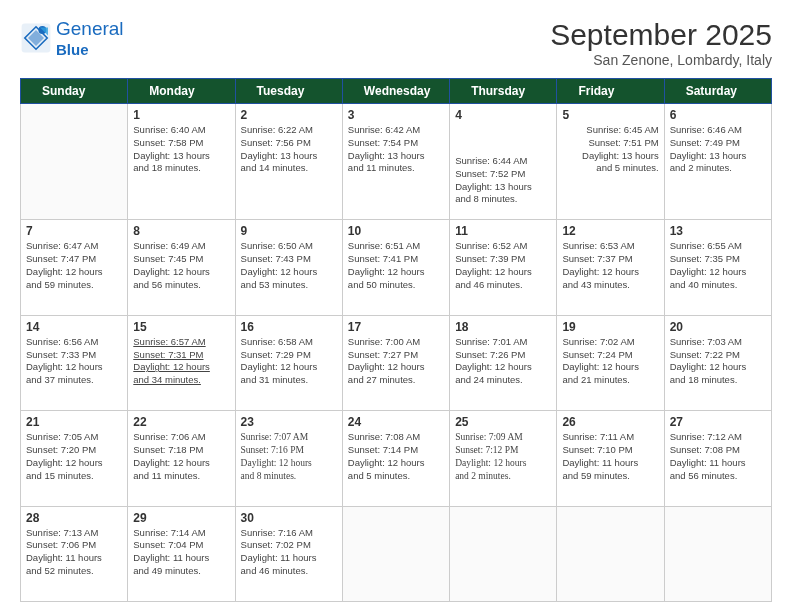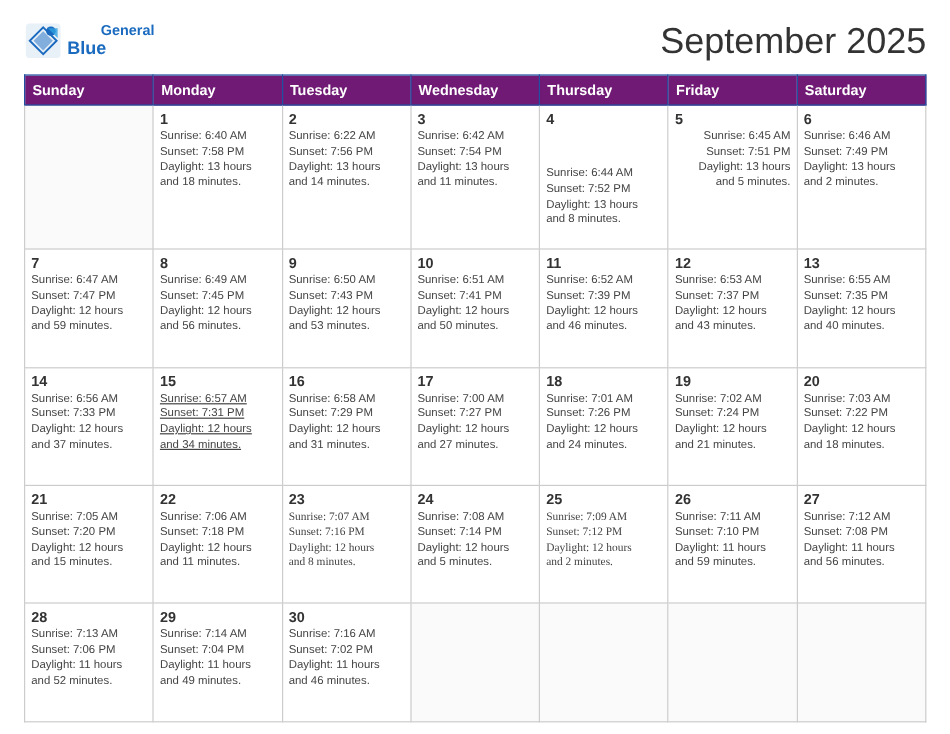--- a/index.html
+++ b/index.html
@@ -45,24 +45,24 @@
       color: #555;
     }
     .calendar {
       flex: 1;
       border: 1px solid #ccc;
       border-collapse: collapse;
       width: 100%;
       table-layout: fixed;
     }
     .calendar th {
-      background: #701a75;
+      background: #14532d;
       color: white;
       text-align: left;
-      padding: 5px 6px;
+      padding: 5px 21px;
       font-size: 12px;
       font-weight: bold;
       border: 1px solid #2050a0;
     }
     .calendar td {
       border: 1px solid #ccc;
       vertical-align: top;
       padding: 4px 5px;
       font-size: 10px;
       color: #333;
@@ -90,28 +90,29 @@
   <div class="header">
     <div class="logo">
       <svg class="logo-icon" viewBox="0 0 40 40">
         <rect x="2" y="2" width="36" height="36" rx="4" fill="#1a6bbf" opacity="0.1"></rect>
         <polygon points="20,6 34,20 20,34 6,20" fill="none" stroke="#1a6bbf" stroke-width="2"></polygon>
         <polygon points="20,10 30,20 20,30 10,20" fill="#1a6bbf" opacity="0.5"></polygon>
         <circle cx="28" cy="10" r="5" fill="#1a6bbf"></circle>
         <polygon points="25,7 35,7 35,17" fill="#2fa0e0" opacity="0.8"></polygon>
       </svg>
       <div>
-        <div style="font-size:12px;font-weight:bold;color:#333;line-height:1.2;margin-left:28px;">
+        <div style="font-size:19px;font-weight:normal;color:#333;line-height:1.2;">
           <span style="color:#1a6bbf;">General</span>
         </div>
         <div style="font-size:15px;font-weight:bold;color:#1a6bbf;line-height:1.2;">Blue</div>
       </div>
     </div>
     <div class="title-block">
       <div class="month-title">September 2025</div>
+      <div class="location-title">San Zenone, Lombardy, Italy</div>
     </div>
   </div>
 
   <table class="calendar">
     <thead>
       <tr>
       <th>Sunday</th>
           <th>Monday</th>
           <th>Tuesday</th>
           <th>Wednesday</th>

